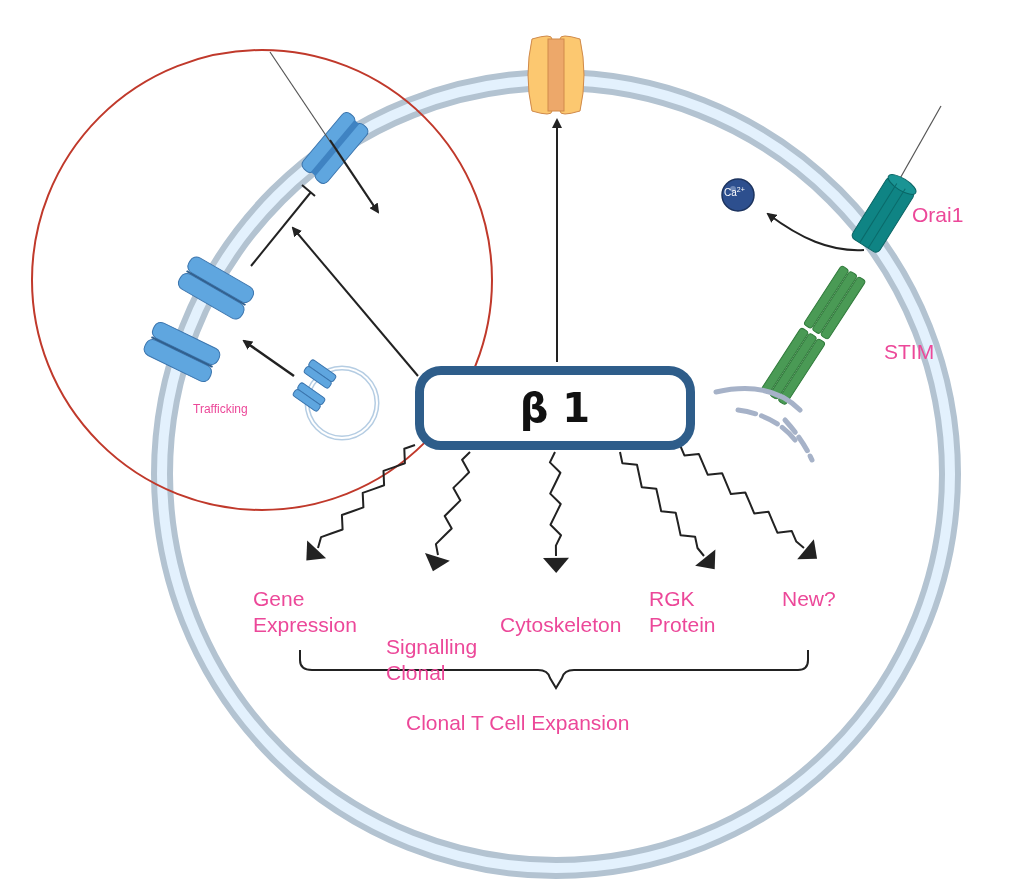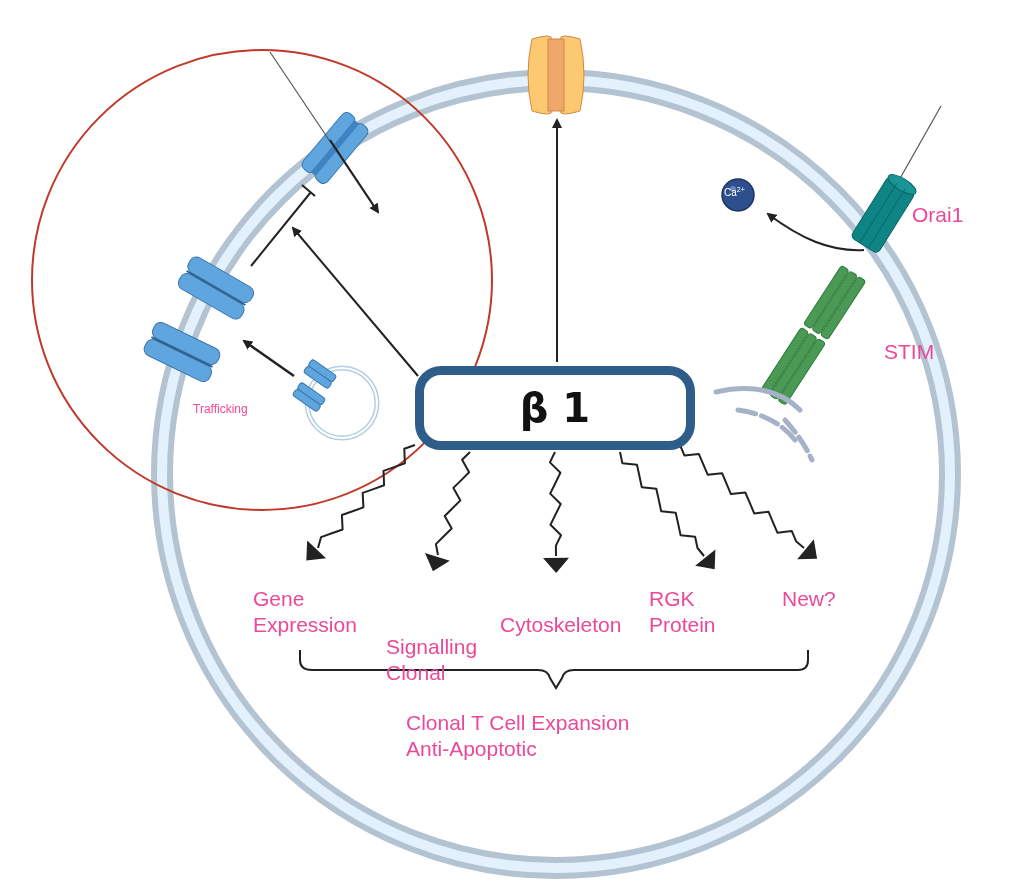--- a/index.html
+++ b/index.html
@@ -154,14 +154,13 @@
 <div class="lbl" style="left:649px;top:586px;">
   <div>RGK</div>
   <div>Protein</div>
 </div>
 <div class="lbl" style="left:782px;top:586px;">
   <div>New?</div>
 </div>
 
 <div class="lbl center" style="left:406px;top:710px;width:306px;">
   <div>Clonal T Cell Expansion</div>
-  <div>Anti-Apoptotic</div>
 </div>
 
 </body></html>

